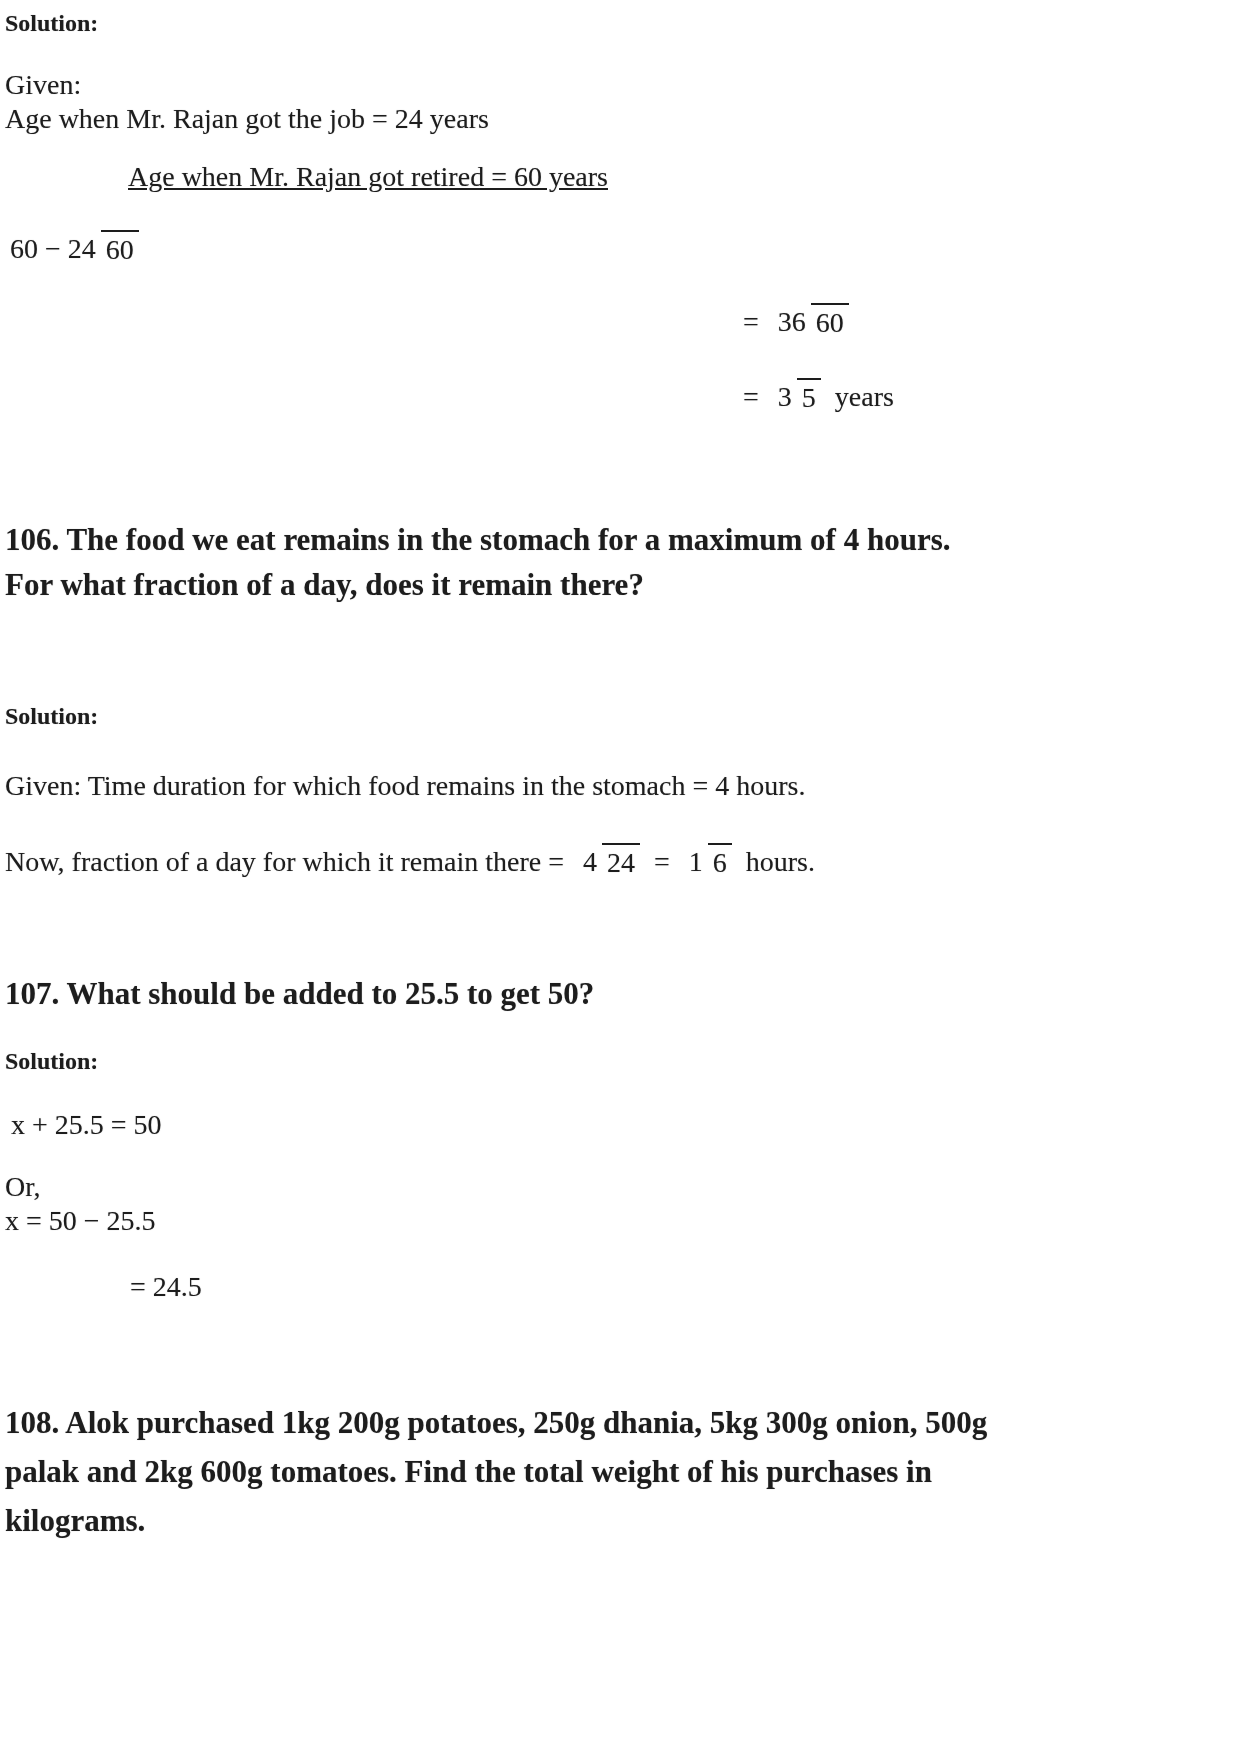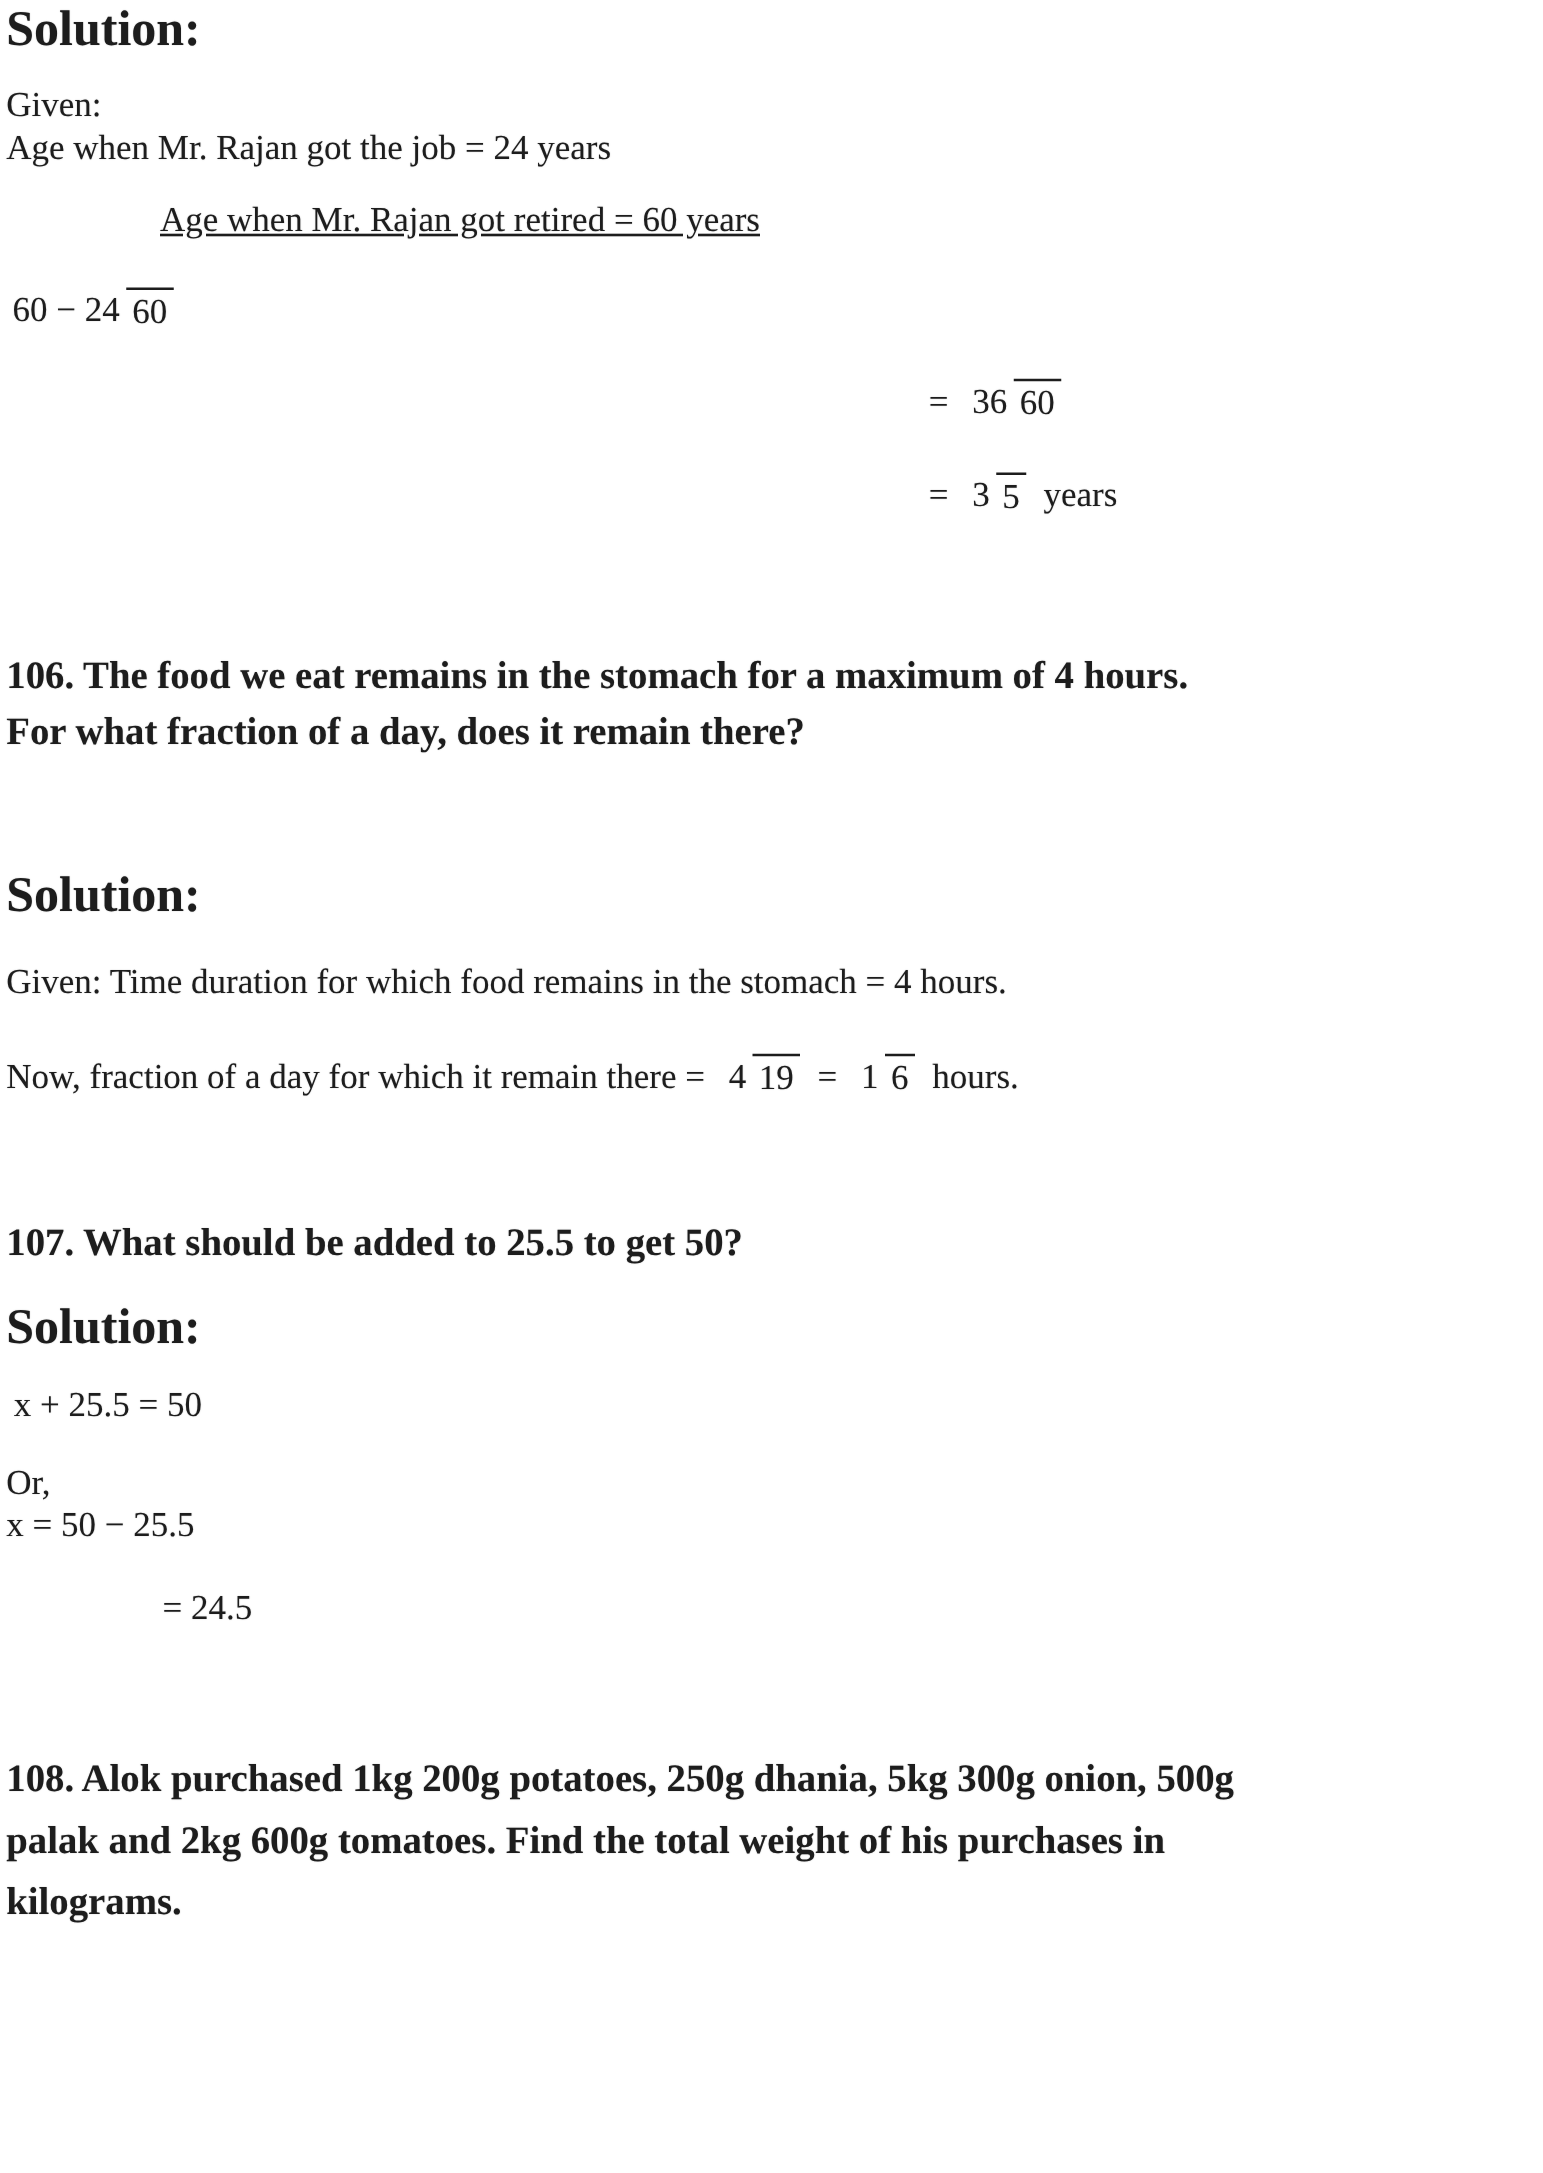--- a/index.html
+++ b/index.html
@@ -9,21 +9,21 @@
     height:1738px;
     background:#ffffff;
     color:#1d1d1d;
     font-family:"Liberation Serif", serif;
     overflow:hidden;
     text-shadow:0 0 1px rgba(40,40,40,0.35);
   }
   .inner { padding:4px 6px 0 5px; }
 
   .h-sol {
-    font-size:40px;
+    font-size:24px;
     font-weight:bold;
     line-height:38px;
   }
   .body-line {
     font-size:28px;
     line-height:34px;
     flex-direction:column;
   }
   .q-heading {
     font-size:31px;
@@ -124,21 +124,21 @@
     </div>
 
     <div class="h-sol m-sol2">Solution:</div>
 
     <div class="body-line m-giventime">Given: Time duration for which food remains in the stomach = 4 hours.</div>
 
     <div class="eq-row m-eq4">
       <span>Now, fraction of a day for which it remain there =</span>
       <span class="frac">
         <span class="num">4</span>
-        <span class="den">19</span>
+        <span class="den">24</span>
       </span>
       <span>=</span>
       <span class="frac">
         <span class="num">1</span>
         <span class="den">6</span>
       </span>
       <span>hours.</span>
     </div>
 
     <div class="q-heading lh40 m-q107">107. What should be added to 25.5 to get 50?</div>

